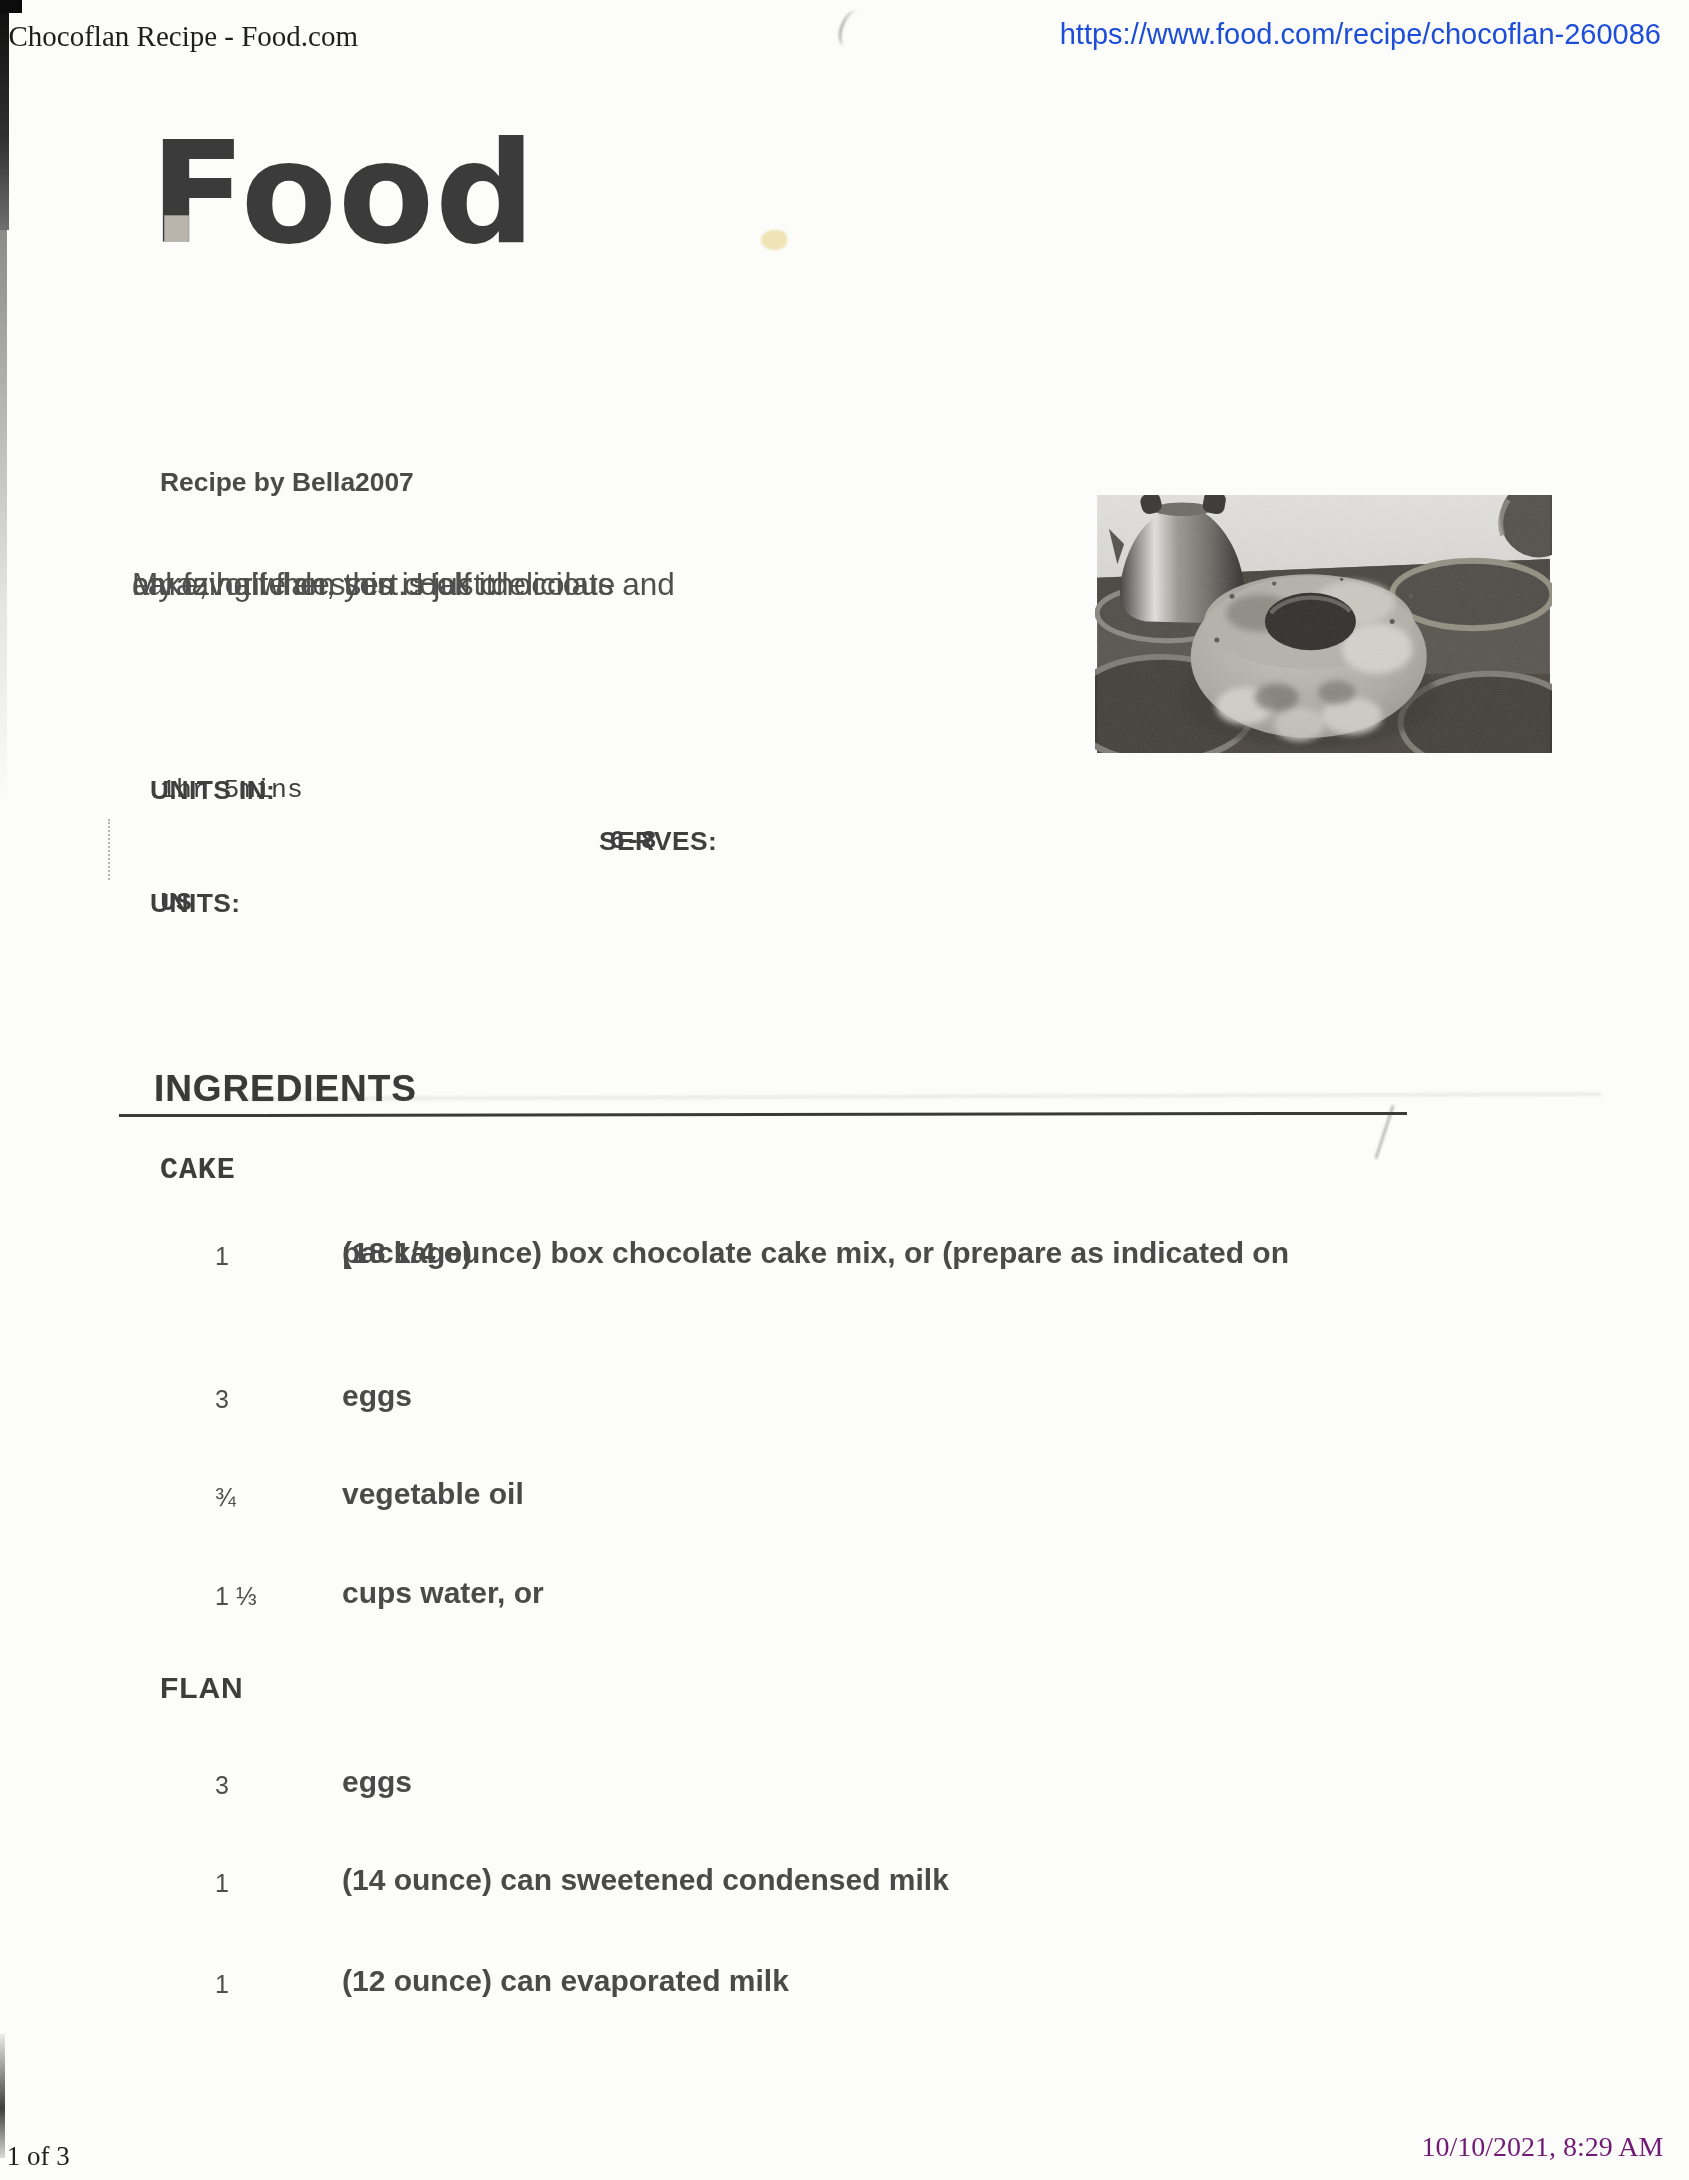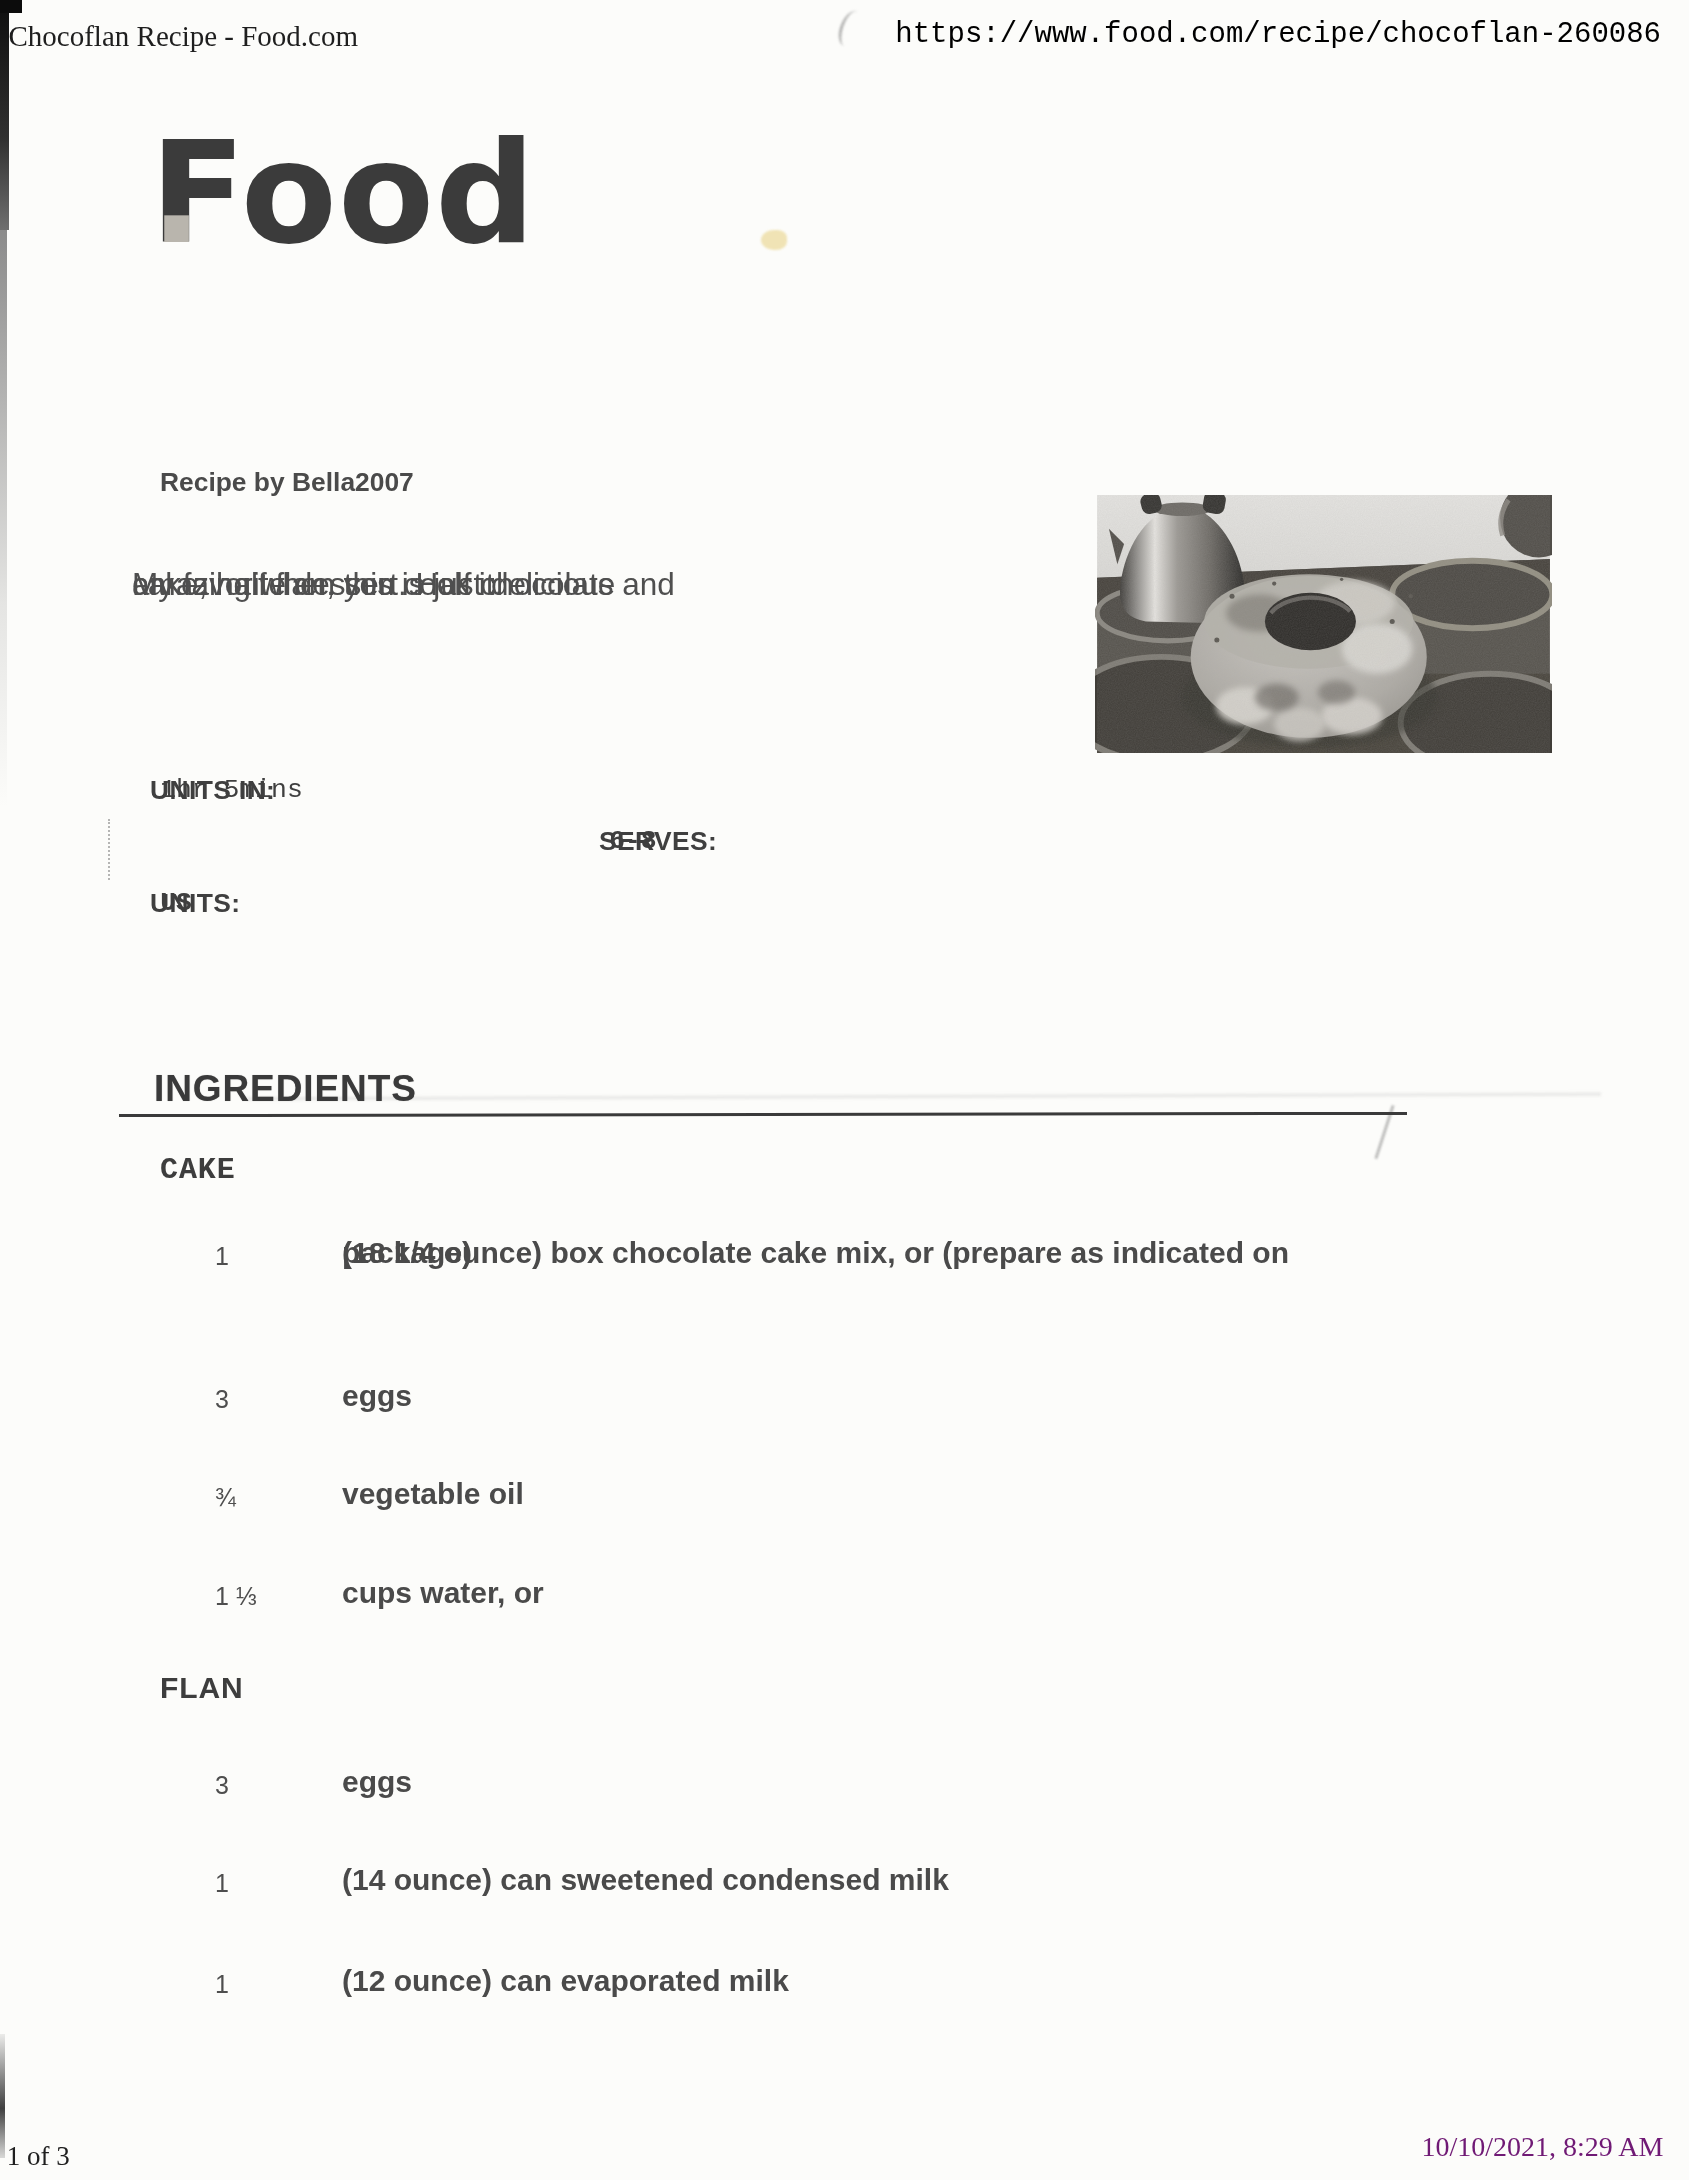--- a/index.html
+++ b/index.html
@@ -17,21 +17,21 @@
   .edge-strip-b{left:0;top:228px;width:6.8px;height:579px;background:linear-gradient(to bottom,rgba(110,110,110,.8),rgba(185,185,183,.35) 65%,rgba(220,220,218,0));}
   .edge-strip-c{left:0;top:2034px;width:5.1px;height:124px;background:linear-gradient(to bottom,rgba(140,140,140,.15),#3f3f3f 60%,rgba(110,110,110,.25));}
   .squiggle-mark{left:840px;top:10.2px;width:22px;height:37px;border-left:3.4px solid rgba(90,90,90,.45);border-radius:60% 0 0 40%;transform:rotate(14deg);filter:blur(0.9px);}
   .yellow-speck{left:761px;top:230px;width:25.6px;height:20.4px;background:#eedfa9;opacity:.85;border-radius:58% 45% 52% 60%;filter:blur(0.9px);}
   .crease-line{left:247px;top:1095px;width:1354px;height:2.6px;background:rgba(110,110,110,.16);filter:blur(1.7px);transform:rotate(-.2deg);}
   .pencil-mark{left:1383px;top:1104px;width:2.6px;height:56px;background:rgba(95,95,95,.4);transform:rotate(18deg);filter:blur(0.9px);}
   .dash-artifact{left:108px;top:819px;width:0;height:61px;border-left:2.6px dotted rgba(110,110,110,.5);}
 
   
   .ph-left{left:8.5px;top:20.4px;font-family:"Liberation Serif",serif;font-size:29px;color:#1e1e1e;white-space:nowrap;}
-  .ph-right{right:28px;top:18px;font-family:Liberation Mono, monospace;font-size:29px;color:#000000;white-space:nowrap;}
+  .ph-right{right:28px;top:18px;font-family:Liberation Sans, sans-serif;font-size:29px;color:#1d4ed8;white-space:nowrap;}
   .pf-left{left:6.8px;top:2141px;font-family:"Liberation Serif",serif;font-size:27px;color:#1f1f1f;}
   .pf-right{right:25.6px;top:2131px;font-family:"Liberation Serif",serif;font-size:28px;color:#701a75;white-space:nowrap;}
 
   
   .logo{left:150px;top:124px;font-family:"DejaVu Sans",sans-serif;font-weight:bold;font-size:140px;line-height:1;letter-spacing:0.9px;color:#3b3b3b;white-space:nowrap;}
   .logo .dot{position:static;color:#b9b5ad;}
 
   
   .title{left:132px;top:361px;margin:0;font-size:72px;line-height:1;font-weight:bold;letter-spacing:1.7px;color:#3e3e3e;white-space:nowrap;text-shadow:0 0 0.9px rgba(62,62,62,.4);}
   .byline{left:135px;top:467px;font-size:26.4px;font-weight:bold;color:#4a4a4a;margin-left:25px;}

